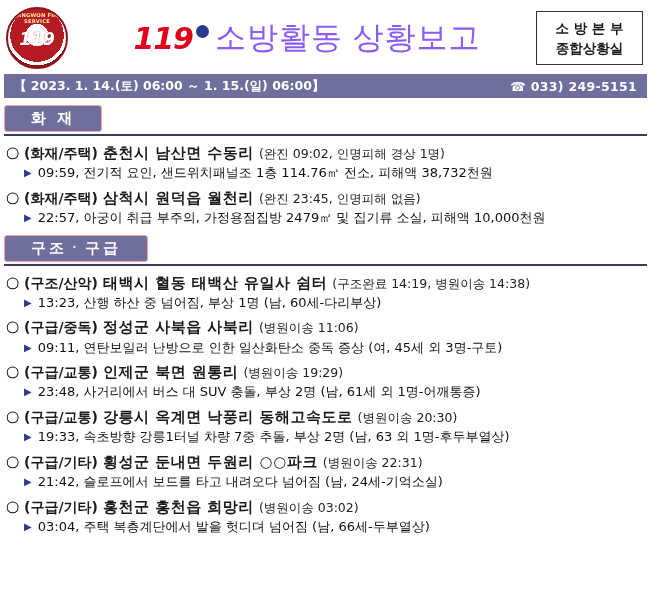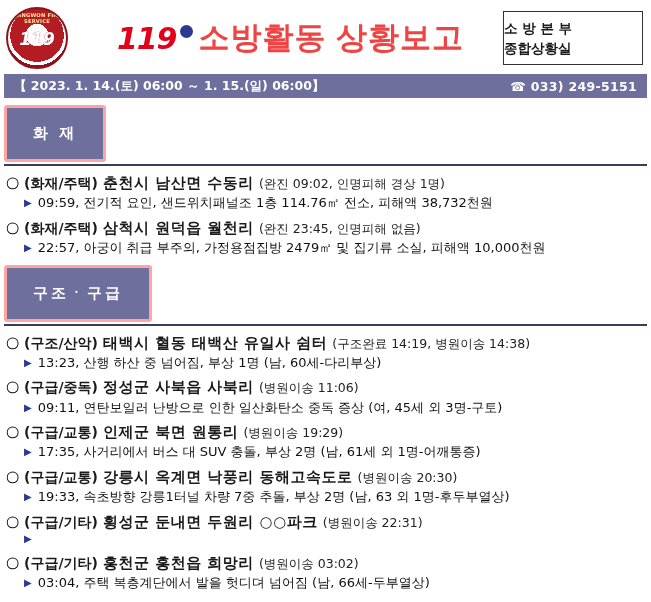--- a/index.html
+++ b/index.html
@@ -77,31 +77,31 @@
   .logo119::after {
     content: "";
     position: absolute;
     right: 0; top: 4px;
     width: 13px; height: 13px;
     border-radius: 50%;
     background: #2b3a8f;
   }
   .main-title {
     font-size: 31px;
-    font-weight: bold;
+    font-weight: normal;
     letter-spacing: 1px;
-    color: #ef4444;
+    color: #8b5cf6;
     font-family: "Liberation Sans", "DejaVu Sans", sans-serif;
   }
   .hq-box {
     flex: 0 0 auto;
-    width: 140px;
+    width: 107px;
     border: 1.5px solid #333;
     padding: 6px 0;
-    text-align: left;
+    text-align: center;
     font-size: 13.5px;
     font-weight: bold;
     line-height: 1.5;
     background: #fff;
     margin-right: 2px;
   }
 
   
   .datebar {
     margin: 2px 4px 0 4px;
@@ -120,24 +120,24 @@
   
   .section {
     margin: 7px 4px 0 4px;
   }
   .sec-label {
     display: inline-block;
     background: #6e6f9c;
     color: #fff;
     font-size: 15px;
     font-weight: bold;
-    padding: 16px 26px;
+    padding: 3px 26px;
     border-radius: 3px;
     letter-spacing: 3px;
-    border: 3px solid #fca5a5;
+    border: 1px solid #fca5a5;
   }
   .sec-underline {
     border-bottom: 2px solid #3b3b5c;
     margin-top: 2px;
     margin-bottom: 2px;
     width: 100%;
   }
 
   
   .entry { margin: 0; }
@@ -265,21 +265,21 @@
         </div>
       </div><div class="entry">
         <div class="line-main">
           <span class="bullet-o">〇</span>
           <span class="cat">(구급/교통)</span>
           <span class="place">인제군 북면 원통리</span>
           <span class="meta">(병원이송 19:29)</span>
         </div>
         <div class="line-sub">
           <span class="tri">▶</span>
-          <span class="sub-text">17:35, 사거리에서 버스 대 SUV 충돌, 부상 2명 (남, 61세 외 1명-어깨통증)</span>
+          <span class="sub-text">23:48, 사거리에서 버스 대 SUV 충돌, 부상 2명 (남, 61세 외 1명-어깨통증)</span>
         </div>
       </div><div class="entry">
         <div class="line-main">
           <span class="bullet-o">〇</span>
           <span class="cat">(구급/교통)</span>
           <span class="place">강릉시 옥계면 낙풍리 동해고속도로</span>
           <span class="meta">(병원이송 20:30)</span>
         </div>
         <div class="line-sub">
           <span class="tri">▶</span>
@@ -287,20 +287,21 @@
         </div>
       </div><div class="entry">
         <div class="line-main">
           <span class="bullet-o">〇</span>
           <span class="cat">(구급/기타)</span>
           <span class="place">횡성군 둔내면 두원리 ○○파크</span>
           <span class="meta">(병원이송 22:31)</span>
         </div>
         <div class="line-sub">
           <span class="tri">▶</span>
+          <span class="sub-text">21:42, 슬로프에서 보드를 타고 내려오다 넘어짐 (남, 24세-기억소실)</span>
         </div>
       </div><div class="entry">
         <div class="line-main">
           <span class="bullet-o">〇</span>
           <span class="cat">(구급/기타)</span>
           <span class="place">홍천군 홍천읍 희망리</span>
           <span class="meta">(병원이송 03:02)</span>
         </div>
         <div class="line-sub">
           <span class="tri">▶</span>

